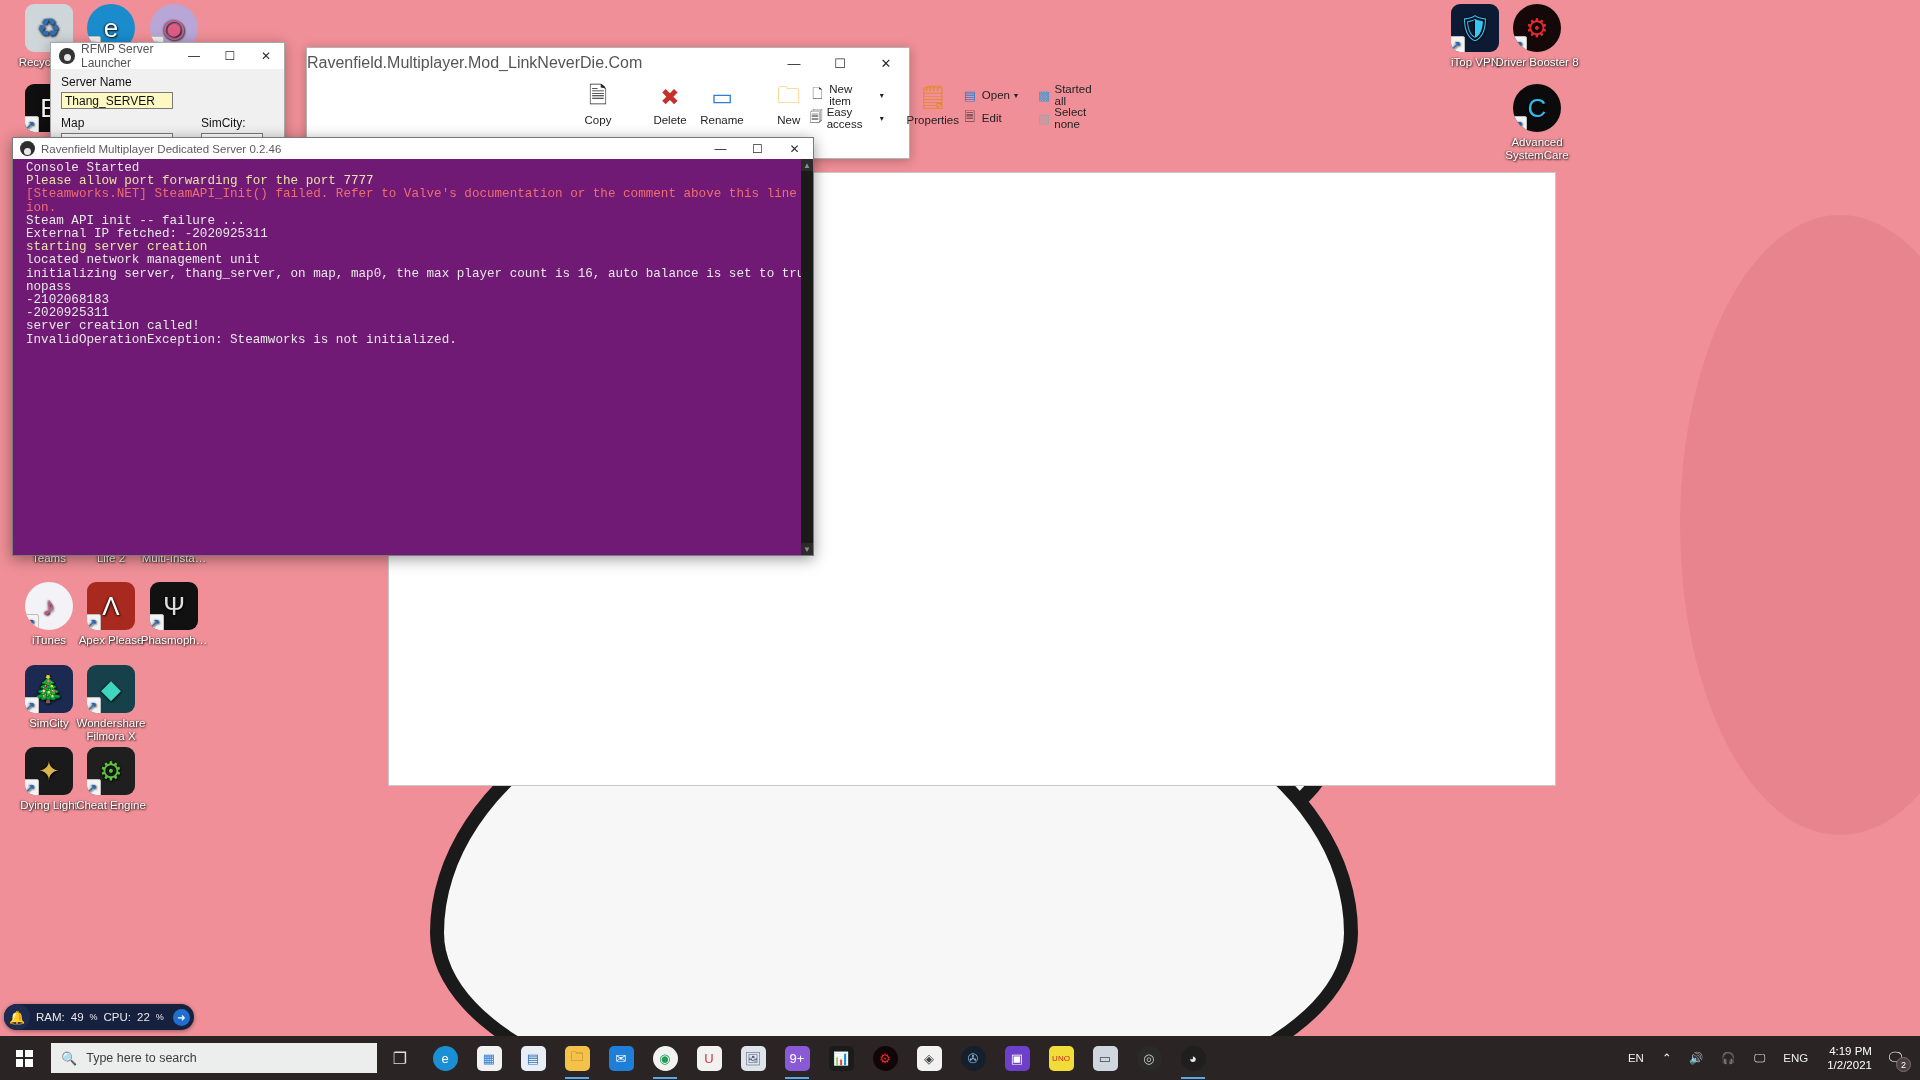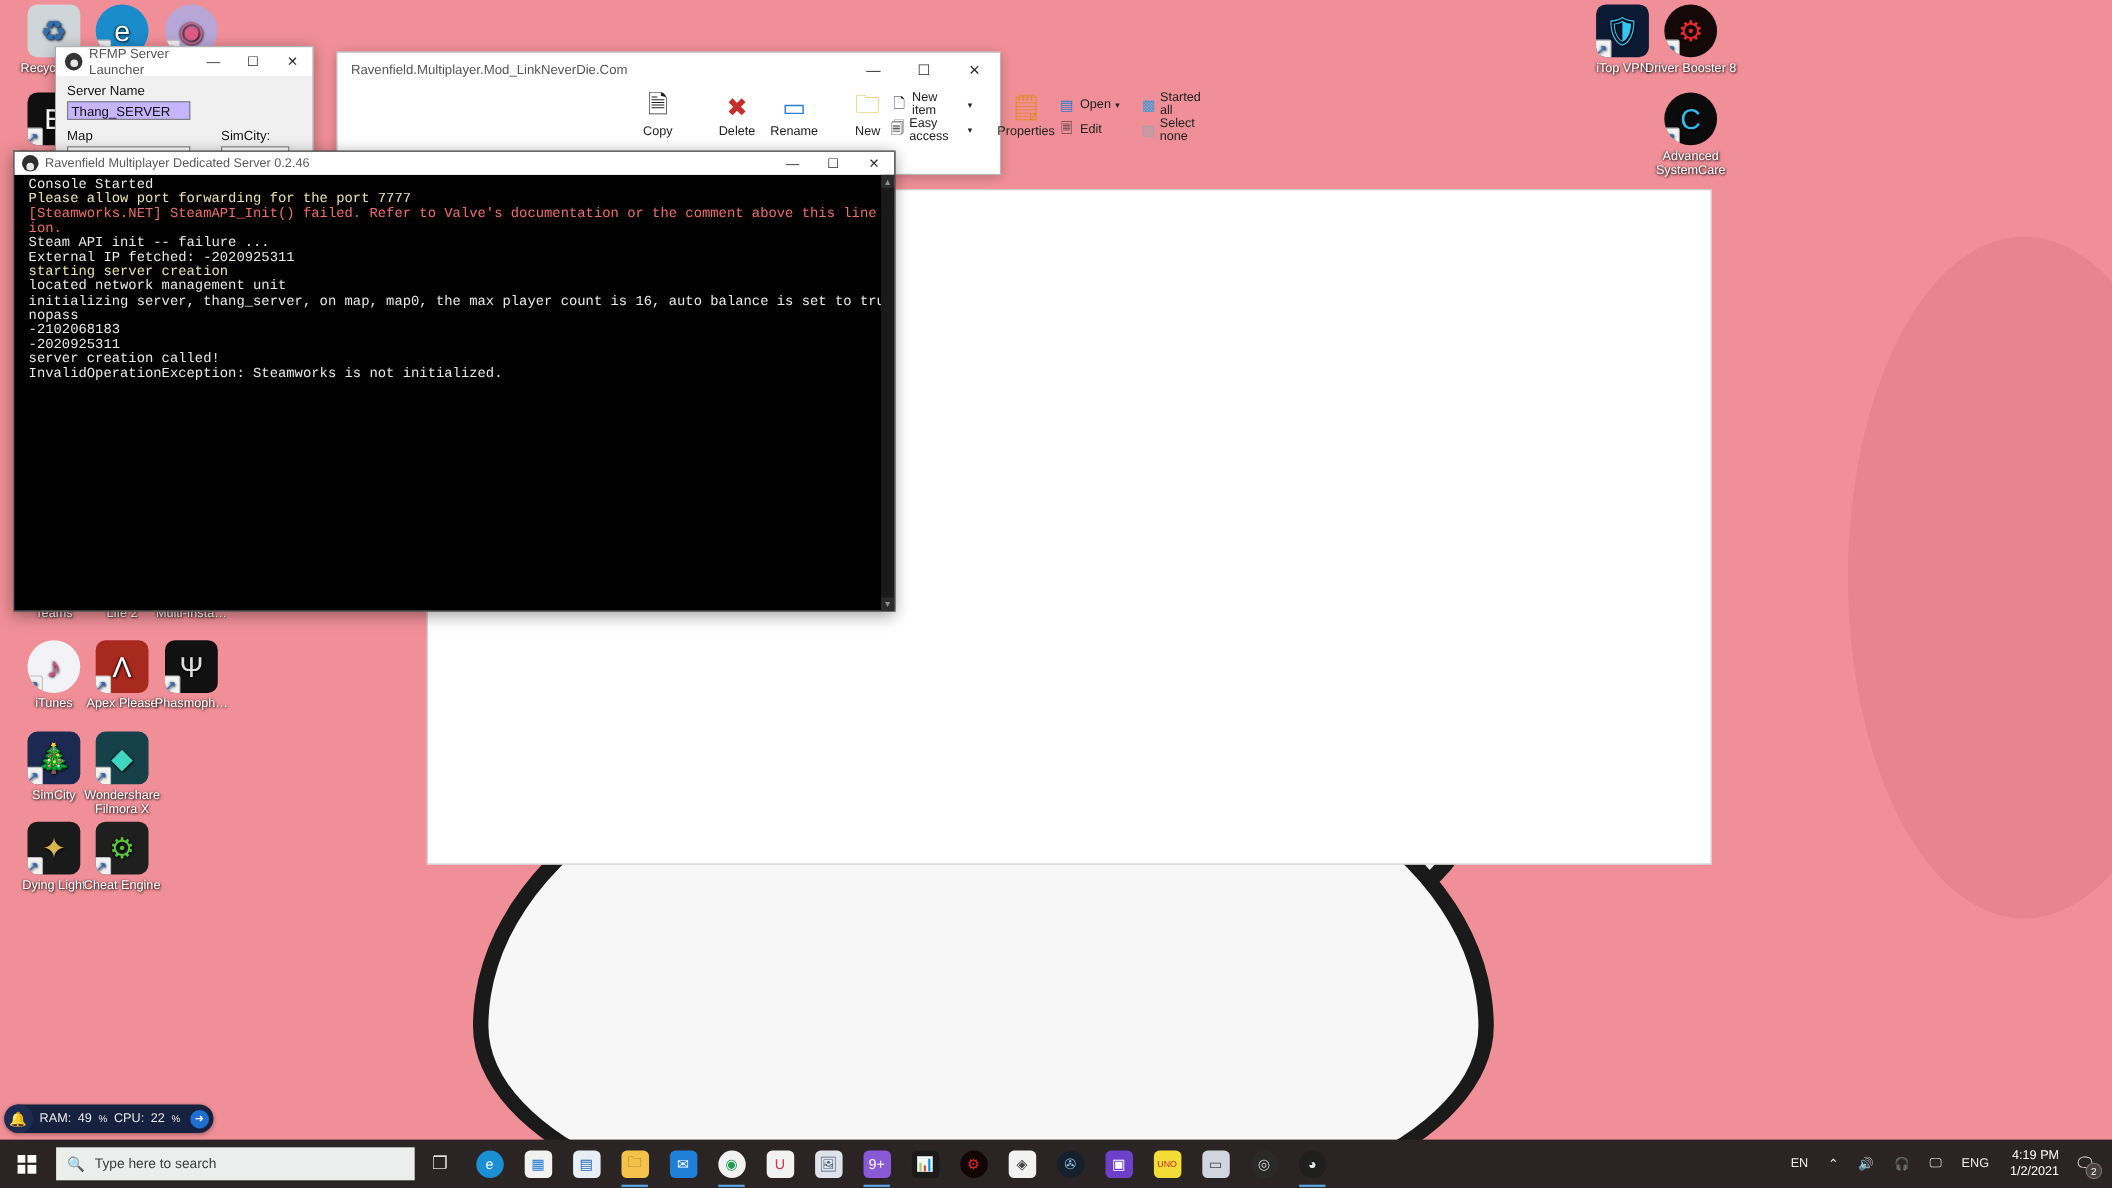--- a/index.html
+++ b/index.html
@@ -75,22 +75,22 @@
     width: 602px; height: 110px;
     background: #ffffff;
     border: 1px solid #b4b4b4;
     box-shadow: 0 2px 10px rgba(0,0,0,.25);
   }
   #explorer .titlebar {
     height: 30px; display: flex; align-items: center;
     background: #ffffff;
   }
   #explorer .title {
-    flex: 1; padding-left: 12px;
-    font-size: 12px; color: #555;
+    flex: 1; 
+    font-size: 16px; color: #555;
   }
   .wbtn {
     width: 46px; height: 30px;
     display: flex; align-items: center; justify-content: center;
     font-size: 13px; color: #2b2b2b;
   }
   #explorer .tabrow {
     height: 22px; display: flex; align-items: flex-end;
     font-size: 11.5px; color: #444; padding-left: 258px;
     border-bottom: 1px solid #d9d9d9;
@@ -141,39 +141,39 @@
   }
   #launcher .appicon::after {
     content: ""; width: 7px; height: 7px; border-radius: 50%;
     background: #e6e6e6; margin-bottom: -3px;
   }
   #launcher .title { flex: 1; font-size: 12px; color: #555; }
   #launcher .wbtn { width: 36px; height: 26px; font-size: 12px; }
   #launcher .body { padding: 6px 10px 0 10px; background: #f0f0f0; height: 100%; }
   .f-label { font-size: 12px; color: #111; margin-bottom: 3px; }
   .f-input {
-    width: 112px; height: 17px; background: #c4b5fd;
+    width: 112px; height: 17px; background: #fef9c3;
     border: 1px solid #7a7a7a; font-size: 12px;
     padding: 1px 3px; color: #111; box-sizing: border-box;
   }
   .f-row { display: flex; gap: 28px; }
   .f-combo {
     width: 112px; height: 17px; background: #fff;
     border: 1px solid #7a7a7a; font-size: 12px;
     padding: 1px 3px; color: #111; box-sizing: border-box;
     display: flex; align-items: center; justify-content: space-between;
     overflow: hidden; white-space: nowrap;
   }
   .combo-arrow { font-size: 7px; color: #333; }
 
   
   #console {
     position: absolute; left: 12px; top: 137px;
     width: 800px; height: 417px;
-    background: #000000;
+    background: #701a75;
     border: 1px solid #7a7a7a;
     box-shadow: 0 3px 14px rgba(0,0,0,.4);
     overflow: hidden;
   }
   #console .titlebar {
     height: 21px; background: #ffffff;
     display: flex; align-items: center;
   }
   #console .appicon {
     width: 15px; height: 15px; margin: 0 6px 0 7px;

